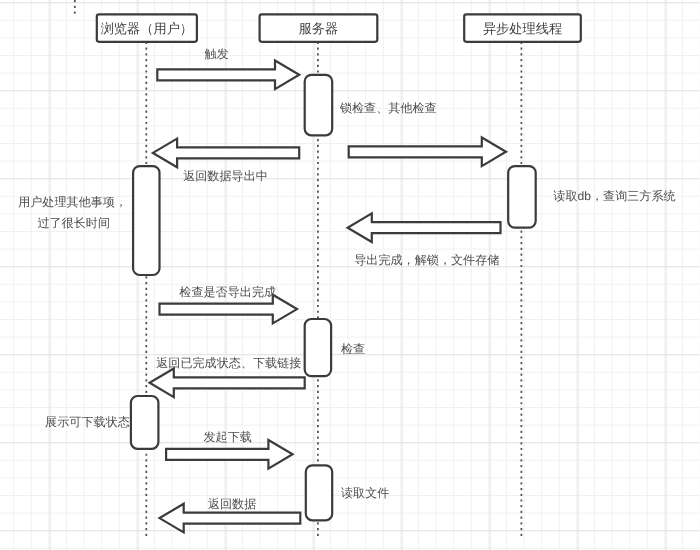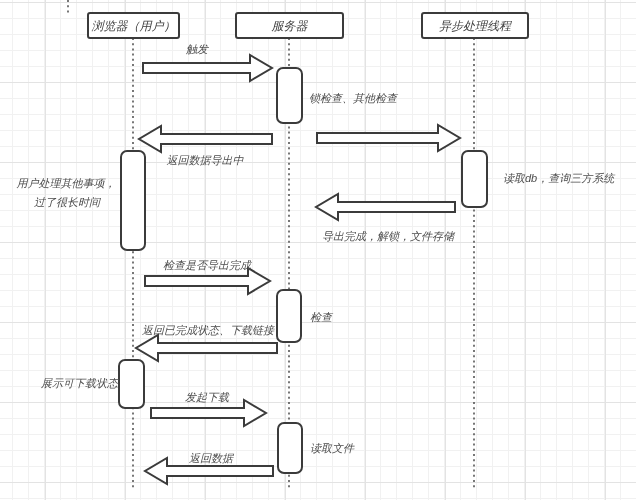--- a/index.html
+++ b/index.html
@@ -11,21 +11,20 @@
   .stage{
     position:relative;width:636px;height:500px;
     background-color:var(--bg,#ffffff);
     background-image:
       linear-gradient(to right, var(--grid-major,#e3e3e3) 1px, transparent 1px),
       linear-gradient(to bottom, var(--grid-major,#e3e3e3) 1px, transparent 1px),
       linear-gradient(to right, var(--grid-minor,#f1f1f1) 1px, transparent 1px),
       linear-gradient(to bottom, var(--grid-minor,#f1f1f1) 1px, transparent 1px);
     background-size:80px 80px,80px 80px,16px 16px,16px 16px;
     background-position:45px 2px,45px 2px,12px 2px,12px 2px;
-    font-style:italic;
   }
   svg{position:absolute;left:0;top:0;}
   svg text{
     font-family:"Liberation Sans","DejaVu Sans",sans-serif;
     font-size:11px;
     fill:var(--text,#4d4d4d);
   }
   svg text.actor-label{font-size:12px;fill:#3f3f3f;}
 </style>
 </head>

